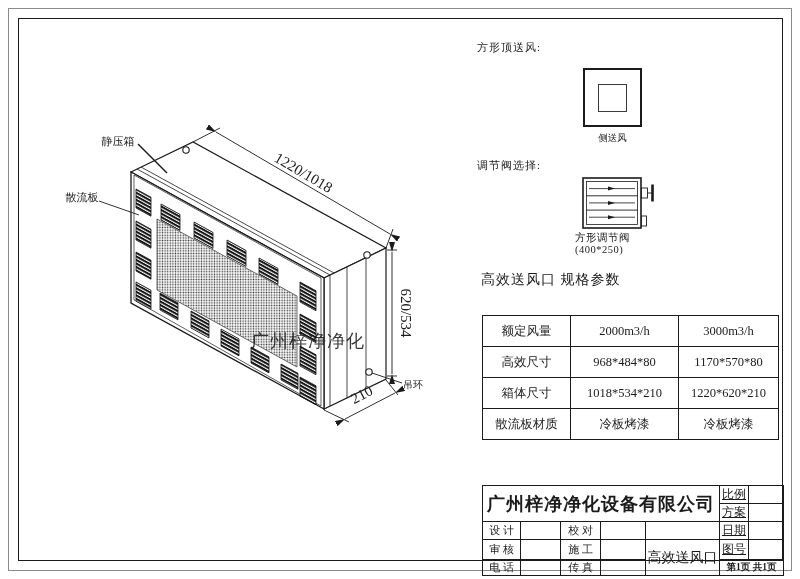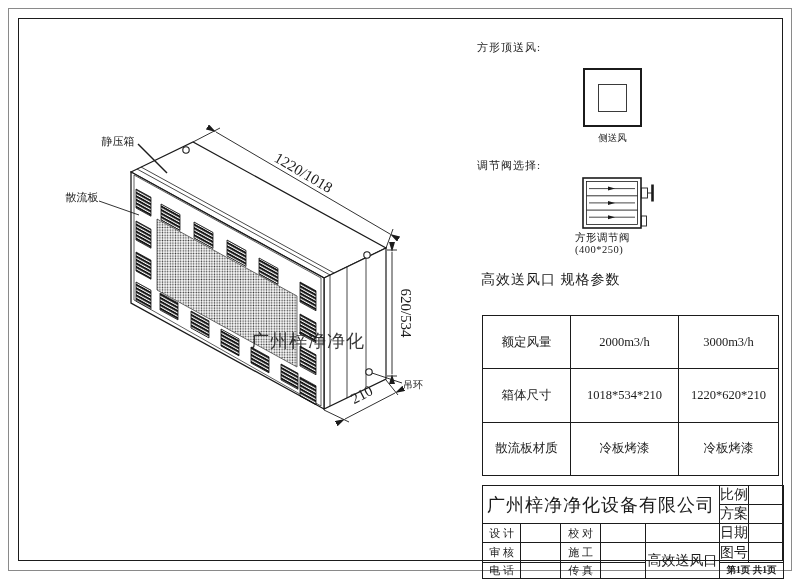--- a/index.html
+++ b/index.html
@@ -8,28 +8,28 @@
   .abs{position:absolute;}
   .outer-frame{left:8px;top:8px;width:784px;height:563px;border:1px solid #8a8a8a;box-sizing:border-box;}
   .inner-frame{left:18px;top:18px;width:765px;height:543px;border:1.6px solid #1b1b1b;box-sizing:border-box;}
   .h-cn{font-size:11px;letter-spacing:1px;}
   .spec-head{font-size:14px;letter-spacing:1px;}
   .small-label{font-size:9.5px;text-align:center;}
   .valve-label{font-size:10.5px;text-align:left;letter-spacing:.5px;}
   .sq-outer{left:583px;top:68px;width:59px;height:59px;border:2.6px solid #1b1b1b;box-sizing:border-box;
             display:flex;align-items:center;justify-content:center;}
   .sq-inner{width:29px;height:28px;border:1.2px solid #3a3a3a;box-sizing:border-box;}
-  table.spec{left:482px;top:315px;width:296px;height:161px;border-collapse:collapse;table-layout:fixed;
+  table.spec{left:482px;top:315px;width:296px;height:125px;border-collapse:collapse;table-layout:fixed;
              position:absolute;font-size:12.5px;}
   table.spec td{border:1px solid #1b1b1b;text-align:center;padding:0;overflow:hidden;white-space:nowrap;}
   table.tb{left:482px;top:485px;width:301px;height:76px;border-collapse:collapse;table-layout:fixed;
            position:absolute;font-size:11px;}
   table.tb td{border:1px solid #1b1b1b;text-align:center;padding:0;overflow:hidden;white-space:nowrap;}
-  td.company{font-size:18px;font-weight:normal;letter-spacing:1px;}
-  td.mini{font-size:14px;}
+  td.company{font-size:18px;font-weight:bold;letter-spacing:1px;}
+  td.mini{font-size:12px;text-decoration:underline;}
   td.product{font-size:14px;}
   td.page{font-size:9.5px;font-weight:bold;}
   svg text{fill:#1b1b1b;}
 </style>
 </head>
 <body>
 
 <div class="sheet">
 
   <div class="abs outer-frame"></div>
@@ -174,20 +174,25 @@
         <col style="width:108px">
         <col style="width:100px">
       </colgroup>
     <tbody>
       <tr>
         <td>额定风量</td>
         <td>2000m3/h</td>
         <td>3000m3/h</td>
       </tr>
       <tr>
+        <td>高效尺寸</td>
+        <td>968*484*80</td>
+        <td>1170*570*80</td>
+      </tr>
+      <tr>
         <td>箱体尺寸</td>
         <td>1018*534*210</td>
         <td>1220*620*210</td>
       </tr>
       <tr>
         <td>散流板材质</td>
         <td>冷板烤漆</td>
         <td>冷板烤漆</td>
       </tr>
     </tbody>

